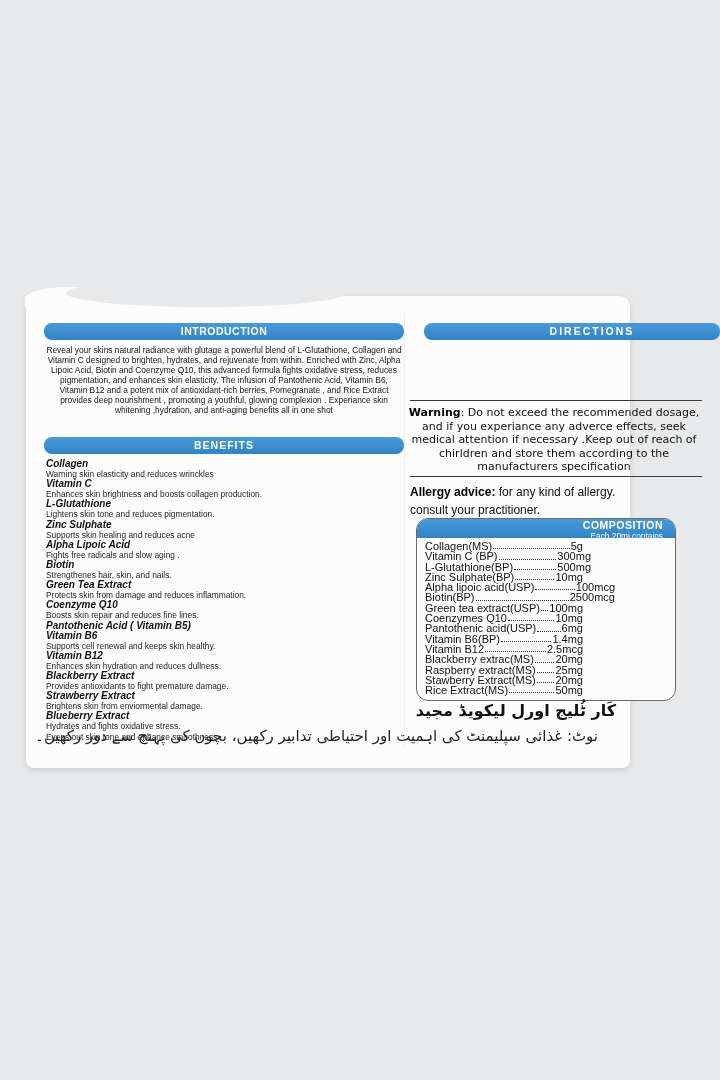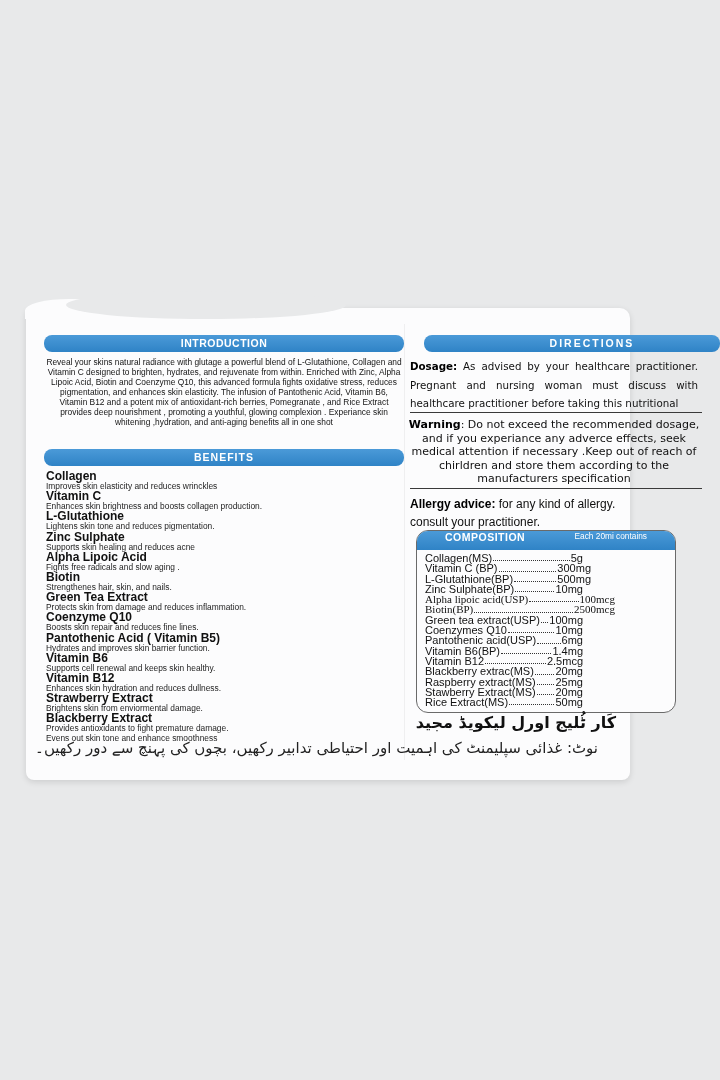--- a/index.html
+++ b/index.html
@@ -2,21 +2,21 @@
 <html><head>
 <meta charset="utf-8">
 <style>
   html,body{margin:0;padding:0;}
   body{
     width:720px;height:1080px;position:relative;overflow:hidden;
     background:#e8e9ea;
     font-family:"Liberation Sans",sans-serif;
   }
   .sheet{
-    position:absolute;left:26px;top:308px;width:604px;height:472px;
+    position:absolute;left:26px;top:296px;width:604px;height:472px;
     background:#fcfcfd;border-radius:6px 10px 8px 8px;
     box-shadow:0 2px 6px rgba(0,0,0,0.12);
   }
   .curl-bump{
     position:absolute;left:-1px;top:-9px;width:120px;height:20px;
     background:#fcfcfd;border-radius:60% 100% 0 0 / 90% 100% 0 0;
   }
   .curl-dip{
     position:absolute;left:40px;top:-17px;width:280px;height:28px;
     background:#e8e9ea;border-radius:50%;
@@ -32,21 +32,21 @@
     letter-spacing:.5px;
   }
   #intro-bar{left:18px;top:27px;width:360px;}
   #benefits-bar{left:18px;top:141px;width:360px;letter-spacing:1px;}
   #directions-bar{left:398px;top:27px;width:256px;letter-spacing:2px;padding-left:40px;}
   .intro-text{
     position:absolute;left:20px;top:49px;width:356px;
     font-size:8.4px;line-height:10px;text-align:center;color:#141414;
   }
   .benefits-list{position:absolute;left:20px;top:163px;width:356px;}
-  .benefit-name{font-weight:bold;font-size:12px;line-height:10.1px;color:#111;}
+  .benefit-name{font-weight:bold;font-size:10px;line-height:10.1px;color:#111;font-style:italic;}
   .benefit-desc{font-size:8.4px;line-height:10.1px;color:#242424;}
   .dosage{
     position:absolute;left:384px;top:49px;width:288px;
     font-family:"DejaVu Sans",sans-serif;font-size:10.3px;line-height:18.6px;
     text-align:justify;color:#101010;
   }
   .dosage b,.warning b,.allergy b{color:#000;}
   .hr{position:absolute;border-top:1px solid #3a3a3a;height:0;}
   #hr1{left:384px;top:104px;width:292px;}
   #hr2{left:384px;top:180px;width:292px;}
@@ -59,32 +59,32 @@
     position:absolute;left:384px;top:187px;width:290px;
     font-size:12px;line-height:18px;color:#101010;
   }
   .comp{
     position:absolute;left:390px;top:222px;width:258px;height:181px;
     border:1px solid #6a6a6a;border-radius:12px;overflow:hidden;
     background:#fcfcfd;
   }
   .comp-bar{
     height:19px;background:linear-gradient(180deg,#4b9ad8,#2f83c6);
-    display:flex;justify-content:space-between;align-items:flex-start;
-    padding:0 28px;color:#fff;
+    display:flex;justify-content:space-between;align-items:flex-end;
+    padding:0 12px;color:#fff;flex-direction:column;
   }
   .comp-title{font-weight:bold;font-size:10.5px;letter-spacing:.5px;}
   .comp-sub{font-size:8.3px;}
   .comp-rows{padding:3px 0 0 8px;}
   .comp-row{
     display:flex;
     font-size:11px;line-height:10.3px;color:#111;padding-right:92px;
   }
   .comp-row .dots{flex:1;border-bottom:1.3px dotted #333;margin:0 1px 2px 1px;}
-  .comp-row:nth-child(5),.comp-row:nth-child(6){padding-right:60px;font-family:Liberation Serif, serif;}
+  .comp-row:nth-child(5),.comp-row:nth-child(6){padding-right:60px;}
   .comp-row:nth-child(2),.comp-row:nth-child(3){padding-right:84px;}
   .urdu1{
     position:absolute;right:14px;top:405px;direction:rtl;
     font-family:"DejaVu Sans",sans-serif;font-size:16px;font-weight:bold;color:#111;
   }
   .urdu2{
     position:absolute;right:32px;top:431px;direction:rtl;
     font-family:"DejaVu Sans",sans-serif;font-size:15px;color:#222;
   }
 </style>
@@ -100,21 +100,21 @@
     <span>INTRODUCTION</span>
   </div>
   <div class="intro-text">Reveal your skins natural radiance with glutage  a powerful blend  of L-Glutathione, Collagen and Vitamin C designed to brighten, hydrates, and rejuvenate from within. Enriched with Zinc, Alpha Lipoic Acid, Biotin and Coenzyme Q10, this advanced formula fights oxidative stress, reduces pigmentation, and enhances skin elasticity. The infusion of Pantothenic Acid, Vitamin B6, Vitamin B12 and a potent mix of antioxidant-rich berries, Pomegranate , and Rice Extract provides deep nourishment , promoting a youthful, glowing complexion . Experiance skin whitening ,hydration, and anti-aging benefits all in one shot</div>
 
   <div class="bar" id="benefits-bar">
     <span>BENEFITS</span>
   </div>
   <div class="benefits-list">
     <div>
         <div class="benefit-name">Collagen</div>
-        <div class="benefit-desc">Improves skin elasticity and reduces wrinckles</div>
+        <div class="benefit-desc">Warning skin elasticity and reduces wrinckles</div>
       </div>
     <div>
         <div class="benefit-name">Vitamin C</div>
         <div class="benefit-desc">Enhances skin brightness and boosts collagen production.</div>
       </div>
     <div>
         <div class="benefit-name">L-Glutathione</div>
         <div class="benefit-desc">Lightens skin tone and reduces pigmentation.</div>
       </div>
     <div>
@@ -132,50 +132,50 @@
     <div>
         <div class="benefit-name">Green Tea Extract</div>
         <div class="benefit-desc">Protects skin from damage and reduces inflammation.</div>
       </div>
     <div>
         <div class="benefit-name">Coenzyme Q10</div>
         <div class="benefit-desc">Boosts skin repair and reduces fine lines.</div>
       </div>
     <div>
         <div class="benefit-name">Pantothenic Acid ( Vitamin B5)</div>
-        <div class="benefit-desc">Hydrates and improves skin barrier function.</div>
       </div>
     <div>
         <div class="benefit-name">Vitamin B6</div>
         <div class="benefit-desc">Supports cell renewal and keeps skin healthy.</div>
       </div>
     <div>
         <div class="benefit-name">Vitamin B12</div>
         <div class="benefit-desc">Enhances skin hydration and reduces dullness.</div>
       </div>
     <div>
+        <div class="benefit-name">Blackberry Extract</div>
+        <div class="benefit-desc">Provides antioxidants to fight premature damage.</div>
+      </div>
+    <div>
         <div class="benefit-name">Strawberry Extract</div>
         <div class="benefit-desc">Brightens skin from enviormental damage.</div>
       </div>
     <div>
-        <div class="benefit-name">Blackberry Extract</div>
-        <div class="benefit-desc">Provides antioxidants to fight premature damage.</div>
+        <div class="benefit-name">Blueberry Extract</div>
+        <div class="benefit-desc">Hydrates and fights oxidative stress.</div>
       </div>
     <div>
         <div class="benefit-desc">Evens out skin tone and enhance smoothness</div>
       </div>
   </div>
 
   <div class="bar" id="directions-bar">
     <span>DIRECTIONS</span>
   </div>
 
-  <div class="dosage">
-    <b>Dosage:</b><span>  As advised by your healthcare practitioner. Pregnant and nursing woman must discuss with healthcare practitioner before taking this nutritional</span>
-  </div>
 
   <div class="hr" id="hr1"></div>
 
   <div class="warning">
     <b>Warning</b><span>: Do not exceed the recommended dosage, and if you experiance any adverce effects, seek medical attention if necessary .Keep out of reach of chirldren and store them according to the manufacturers specification</span>
   </div>
 
   <div class="hr" id="hr2"></div>
 
   <div class="allergy">

